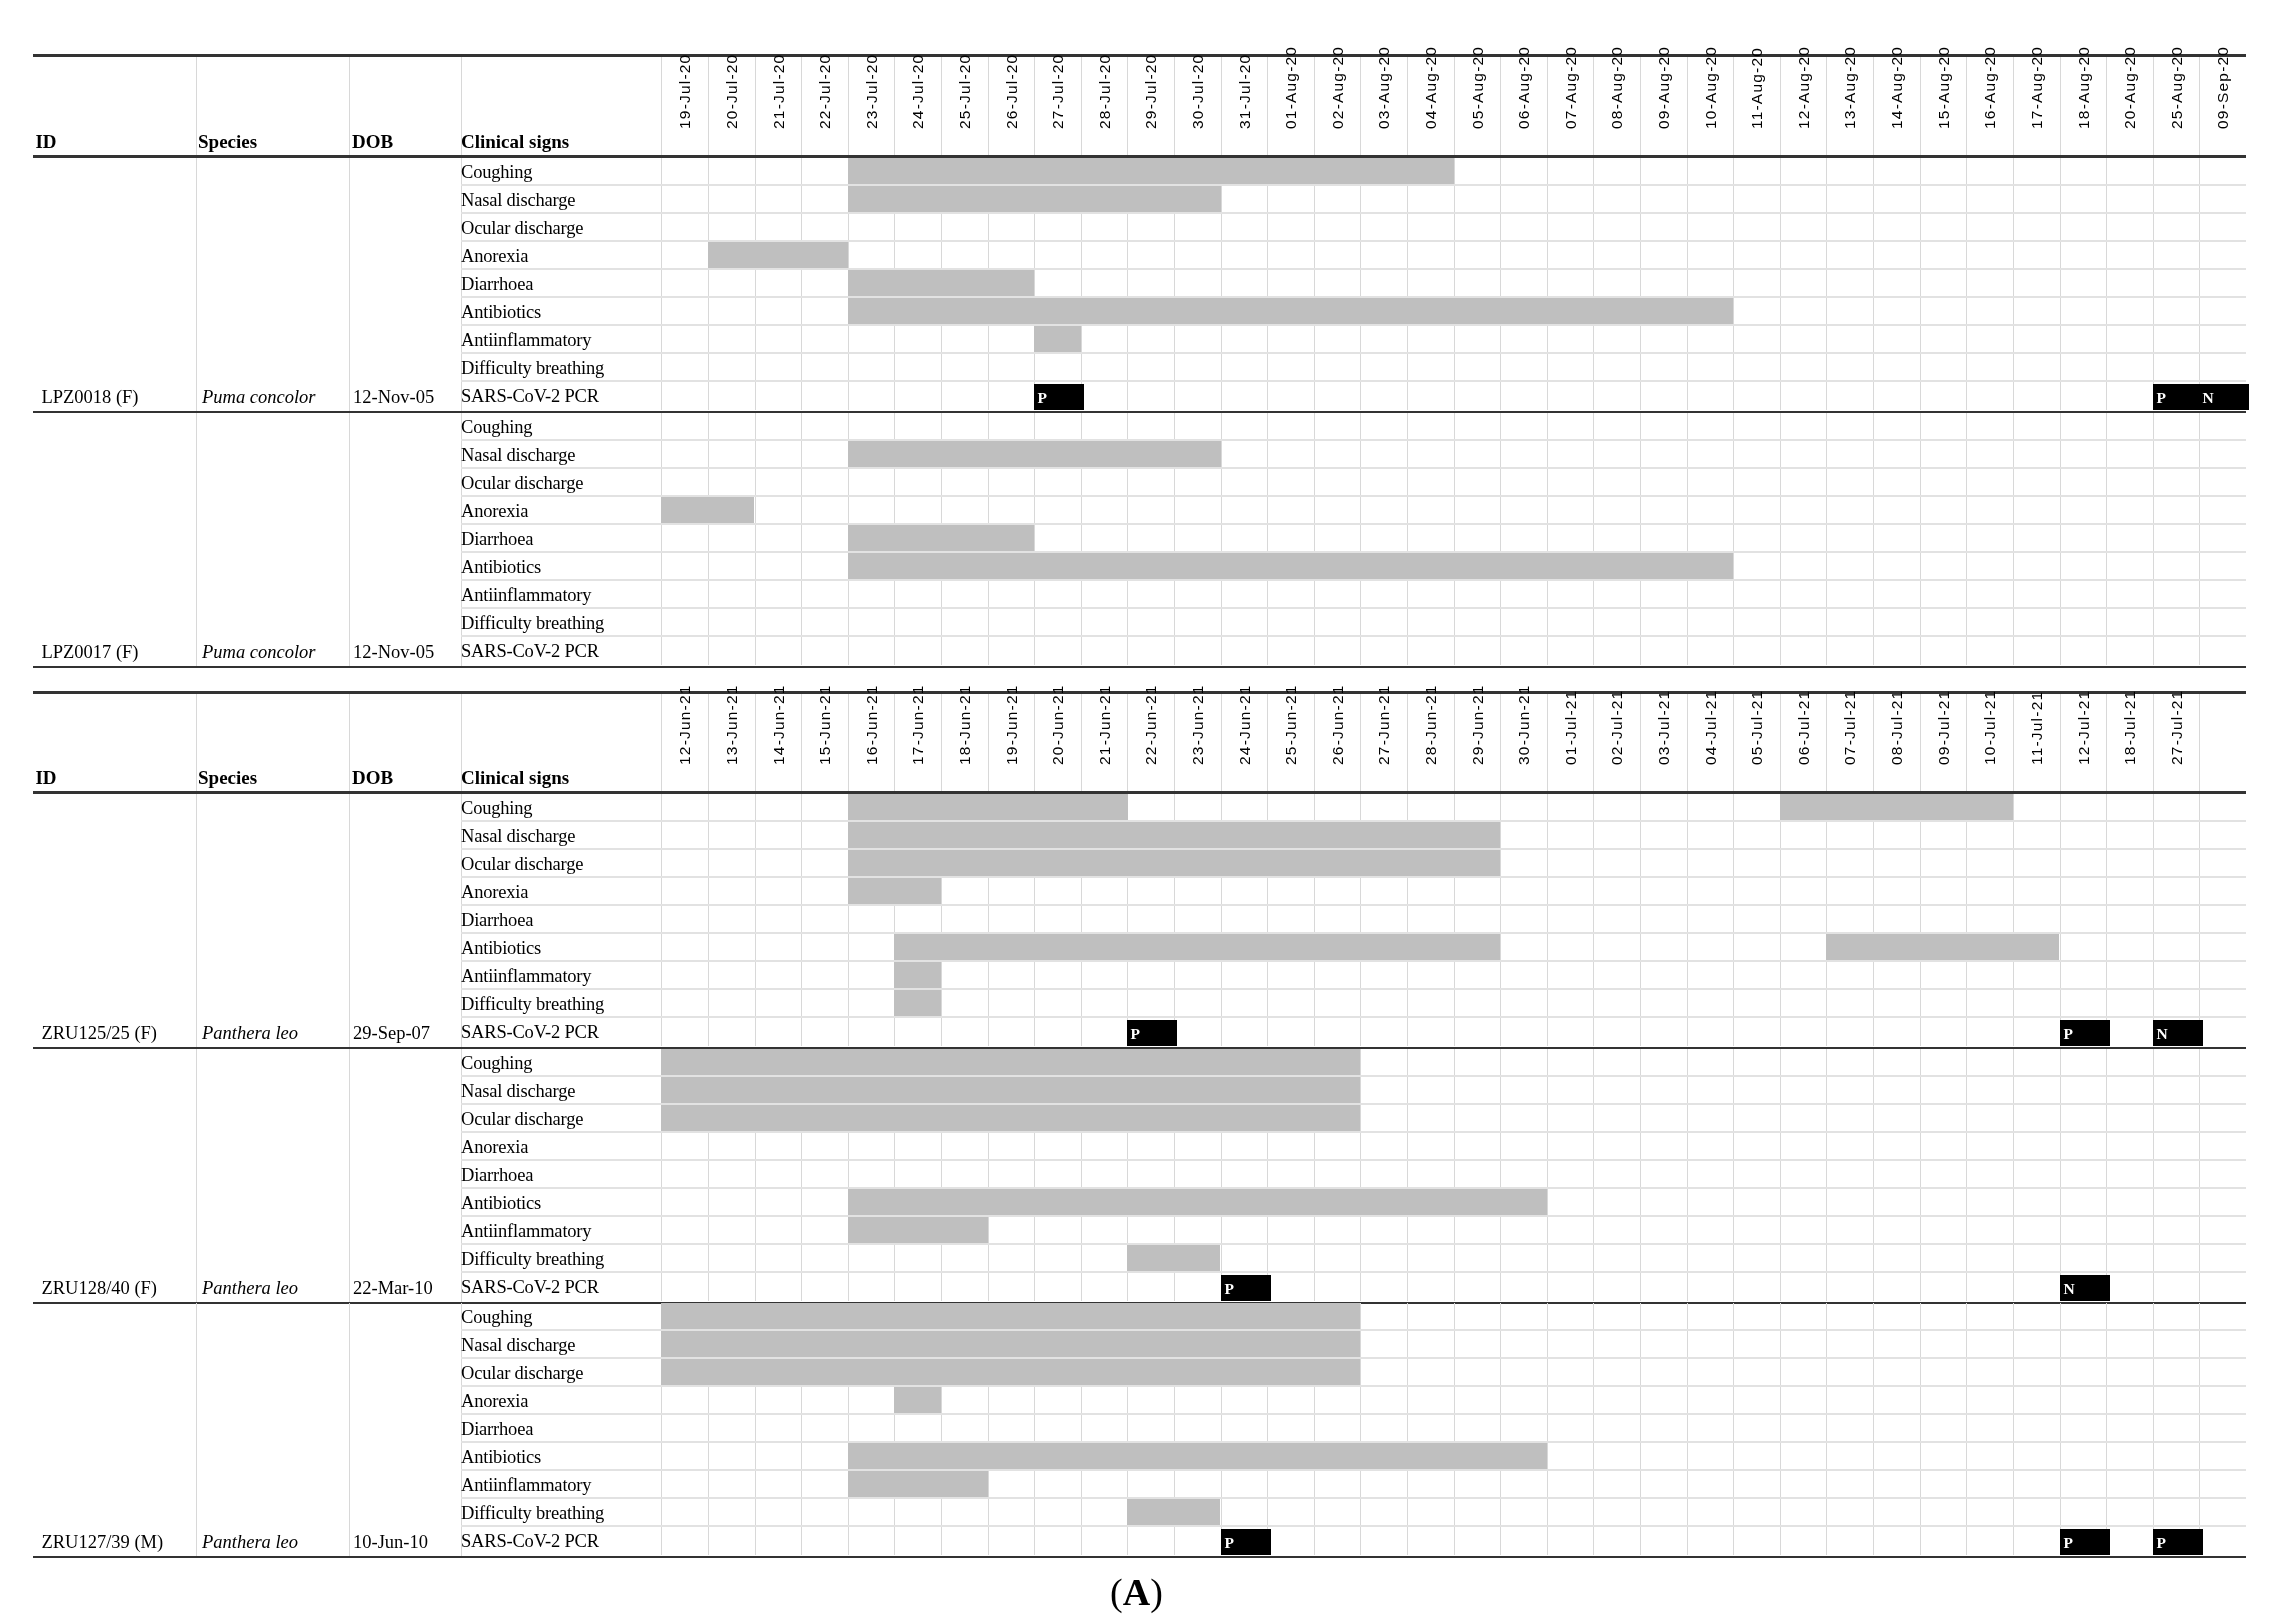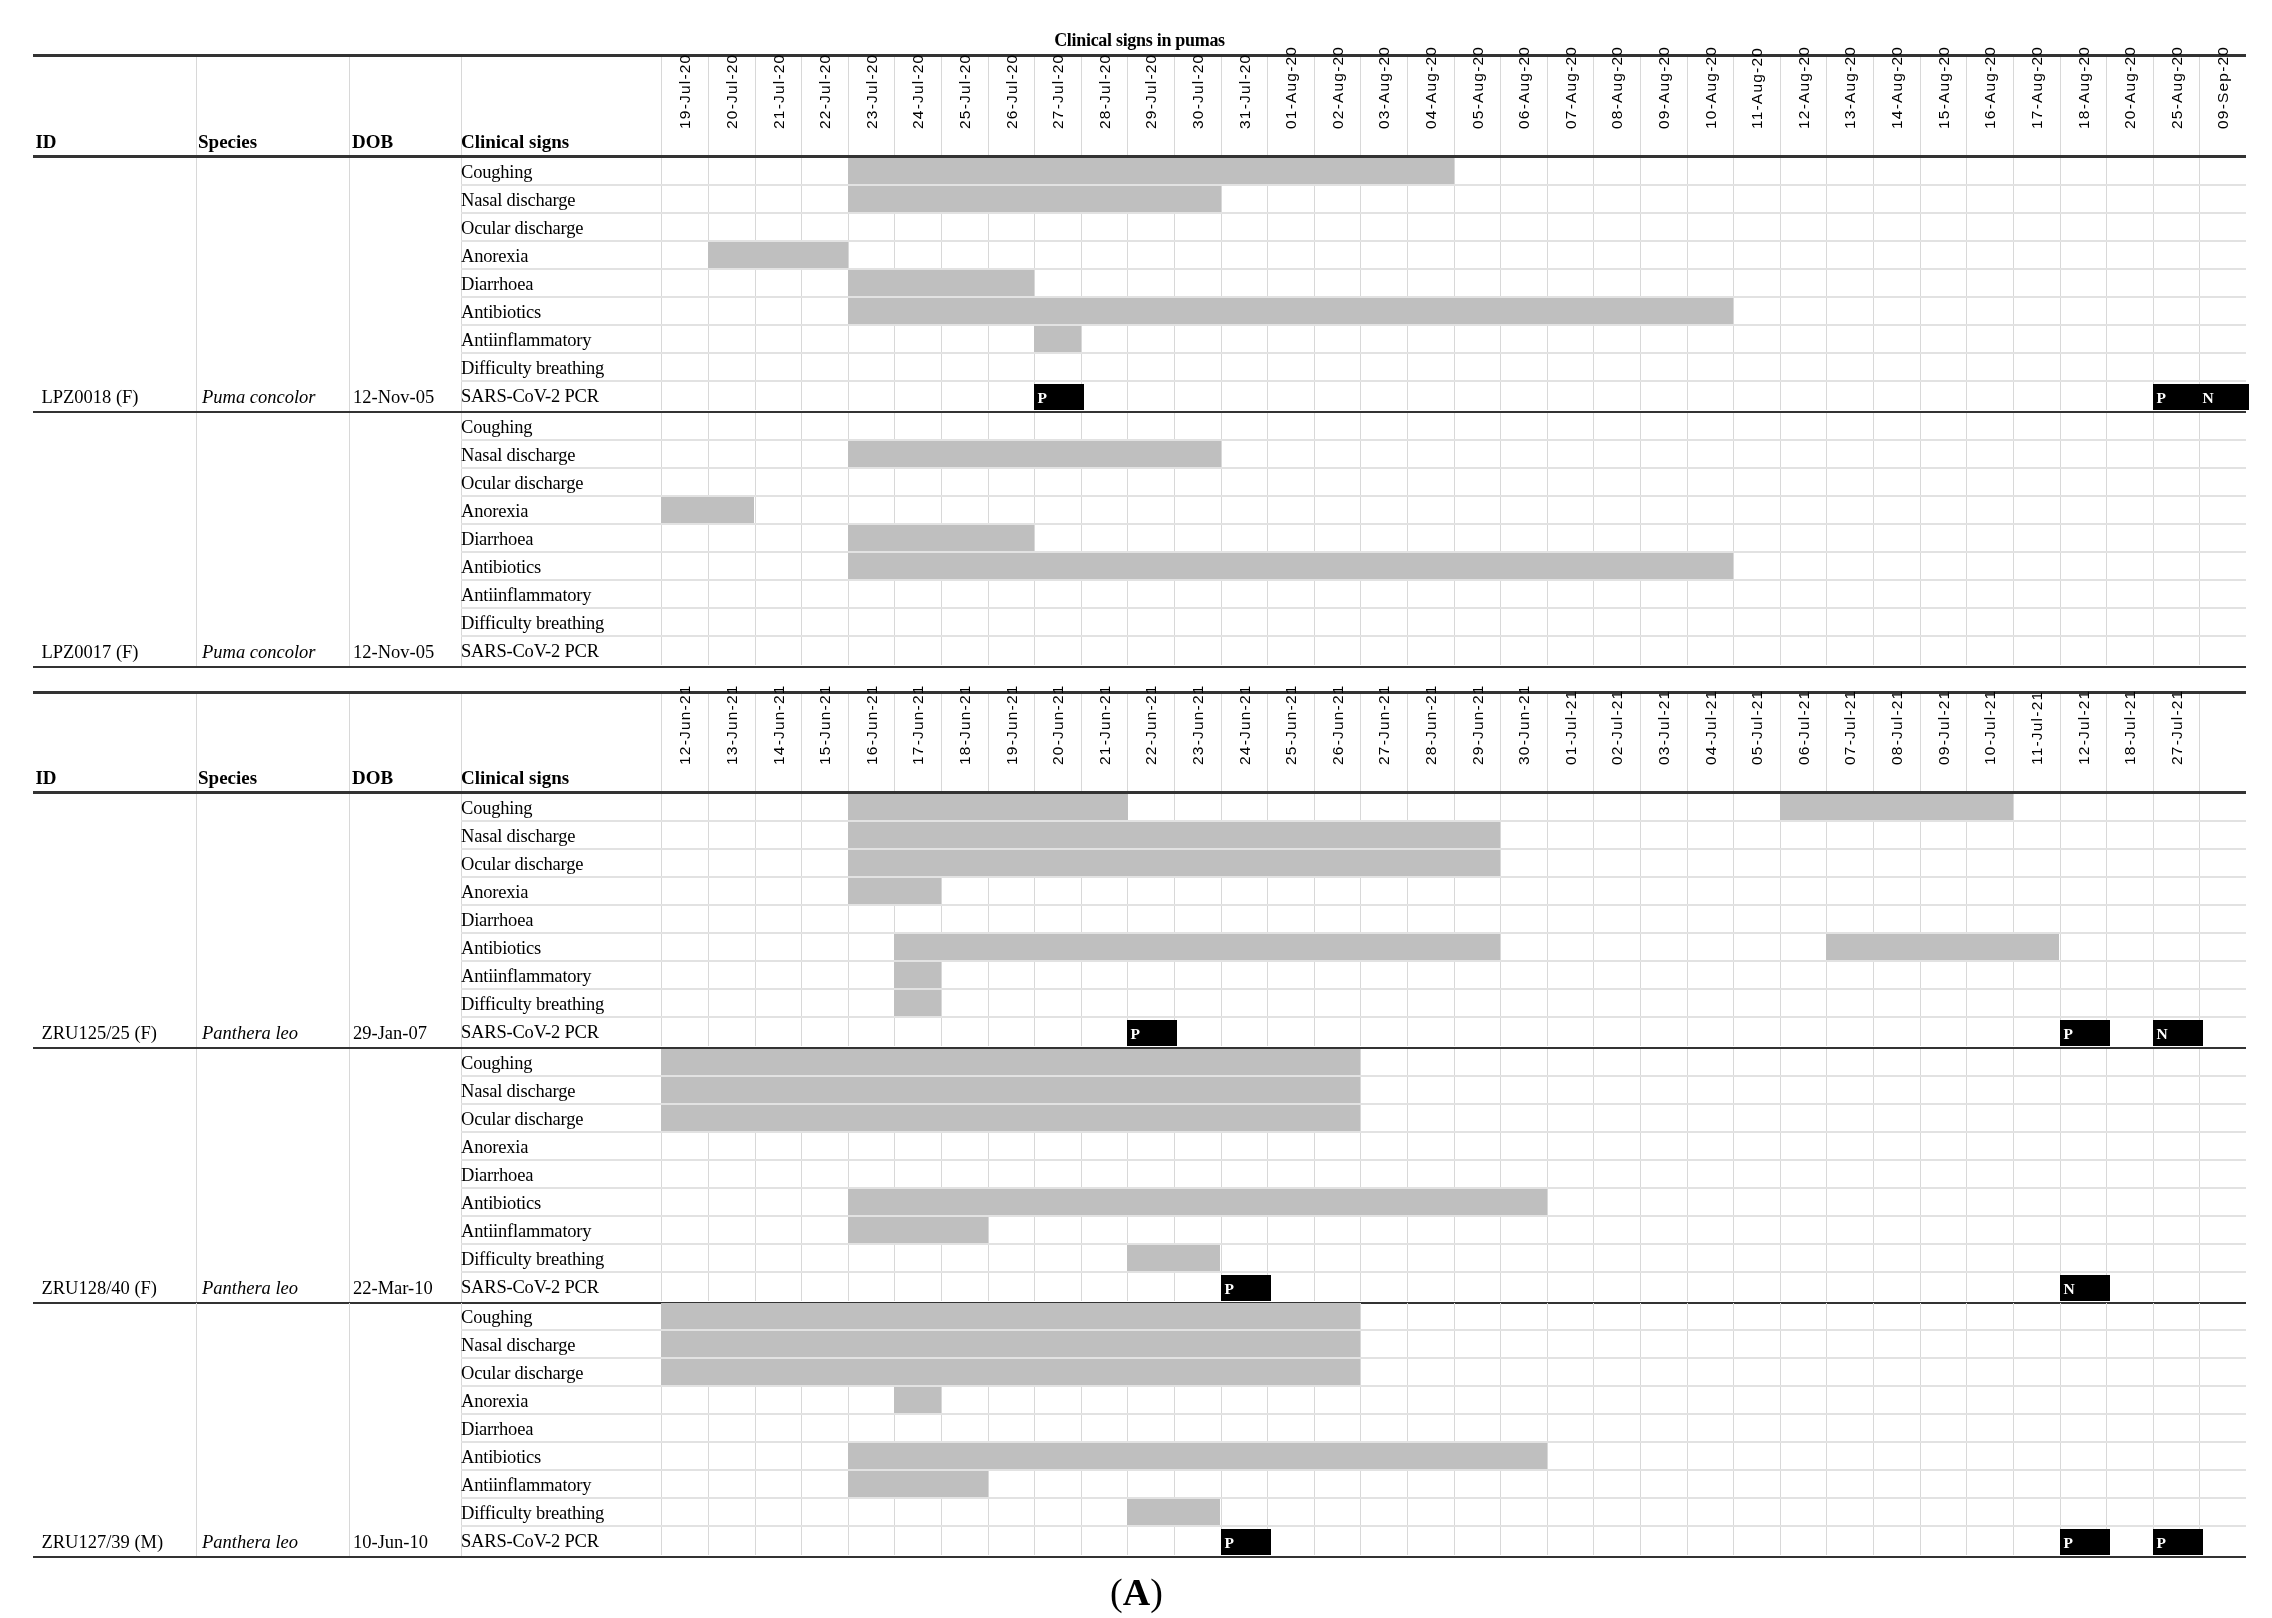--- a/index.html
+++ b/index.html
@@ -29,21 +29,20 @@
   .meta.species { font-style:italic; }
   .caption { position:absolute; left:0; width:2273px; top:1570px; text-align:center;
              font-size:38px; font-family:"Liberation Serif", serif; }
   .caption b { font-weight:bold; }
 </style>
 </head>
 <body>
 
 <div id="root">
     <div class="panel" style="top: 0px; height: 1619px;">
-      <div class="panel-title" style="top: 30px;">Clinical signs in pumas</div>
       <div class="hdr" style="top: 54px; height: 104px;">
         <div class="hdr-cell" style="left: 2.4px;">ID</div>
         <div class="hdr-cell" style="left: 165px;">Species</div>
         <div class="hdr-cell" style="left: 319px;">DOB</div>
         <div class="hdr-cell" style="left: 428px;">Clinical signs</div>
         <div class="vline" style="left: 163px;"></div>
         <div class="vline" style="left: 316px;"></div>
         <div class="vline" style="left: 428px;"></div>
         <div class="date-col" style="left: 628px; width: 47px;">
           <div class="date-label">19-Jul-20</div>
@@ -1323,21 +1322,21 @@
           <div class="grid-cell" style="left: 1980px; width: 47px;"></div>
           <div class="grid-cell" style="left: 2027px; width: 47px;"></div>
           <div class="grid-cell" style="left: 2073px; width: 47px;"></div>
           <div class="grid-cell" style="left: 2120px; width: 47px;"></div>
           <div class="grid-cell" style="left: 2166px; width: 47px;"></div>
           <div class="pcr" style="left: 1094px; width: 50px;">P</div>
           <div class="pcr" style="left: 2027px; width: 50px;">P</div>
           <div class="pcr" style="left: 2120px; width: 50px;">N</div>
           <div class="meta" style="left: 8.4px;">ZRU125/25 (F)</div>
           <div class="meta species" style="left: 169px;">Panthera leo</div>
-          <div class="meta" style="left: 320px;">29-Jan-07</div>
+          <div class="meta" style="left: 320px;">29-Sep-07</div>
         </div>
       </div>
       <div class="animal" style="top: 1049px; height: 255px;">
         <div class="vline" style="left: 163px;"></div>
         <div class="vline" style="left: 316px;"></div>
         <div class="vline" style="left: 428px;"></div>
         <div class="row" style="top: 0px;">
           <div class="sign-label">Coughing</div>
           <div class="grid-cell" style="left: 628px; width: 47px;"></div>
           <div class="grid-cell" style="left: 675px; width: 47px;"></div>

